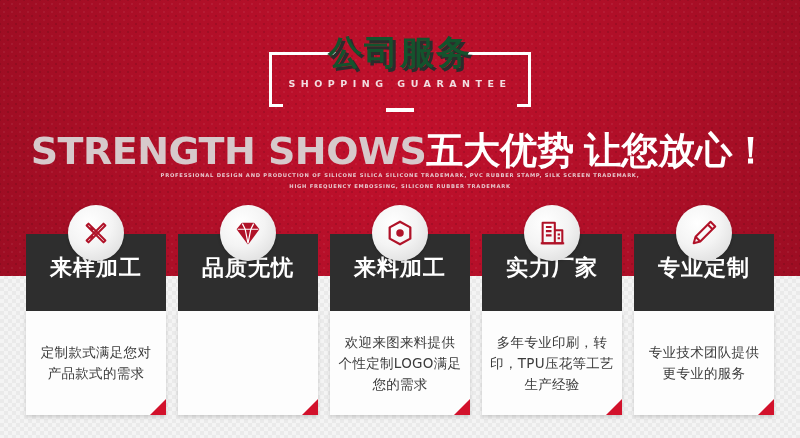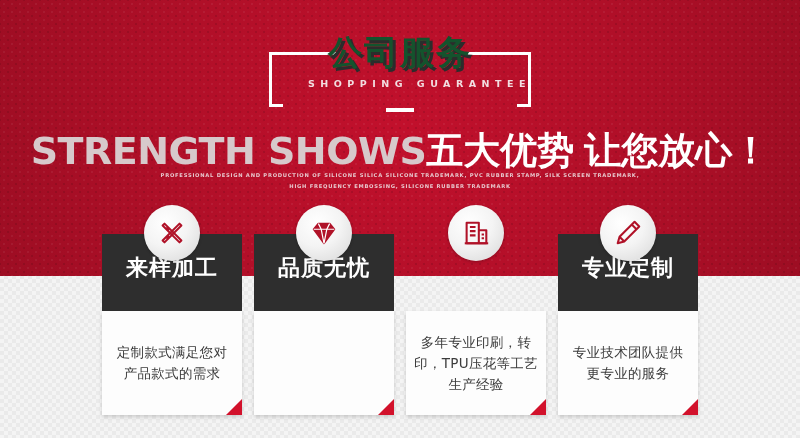--- a/index.html
+++ b/index.html
@@ -59,21 +59,21 @@
   .bracket.right::after{
     content:""; position:absolute; right:-3px; bottom:-3px; width:14px; height:3px; background:#fff;
   }
   .badge-cn{
     position:absolute; left:0; top:0; width:262px; text-align:center;
     font-size:34px; font-weight:bold; color:#14532d; letter-spacing:2px;
     line-height:44px;
     text-shadow:3px 3px 0 #2c2c2c;
   }
   .badge-en{
-    position:absolute; left:0; top:48px; width:262px; text-align:right;
+    position:absolute; left:0; top:48px; width:262px; text-align:center;
     font-size:9.5px; font-weight:bold; color:#f2dde0; letter-spacing:5.5px;
   }
   .badge-dash{
     position:absolute; left:50%; top:78px; transform:translateX(-50%);
     width:28px; height:4px; background:#fff;
   }
 
   
   .headline{
     position:absolute; left:0; top:126px; width:800px; text-align:center;
@@ -206,33 +206,53 @@
         </svg>
       </div>
       <div class="card-head">
         <div class="card-title">品质无忧</div>
       </div>
       <div class="card-body">
         <div class="corner"></div>
       </div>
     </div>
 
+    <div class="card">
+      <div class="icon-circle">
+        <svg width="30" height="30" viewBox="0 0 32 32">
+          <g stroke="#b01228" stroke-width="2.4" fill="none" stroke-linejoin="round">
+            <path d="M16 4 L27 10 L27 22 L16 28 L5 22 L5 10 Z"></path>
+          </g>
+          <circle cx="16" cy="16" r="4" fill="#b01228"></circle>
+        </svg>
+      </div>
+      <div class="card-head">
+        <div class="card-title">来料加工</div>
+      </div>
+      <div class="card-body">
+        <div class="card-text">欢迎来图来料提供个性定制LOGO满足您的需求</div>
+        <div class="corner"></div>
+      </div>
+    </div>
 
     <div class="card">
       <div class="icon-circle">
         <svg width="30" height="30" viewBox="0 0 32 32">
           <g stroke="#b01228" stroke-width="2.2" fill="none" stroke-linejoin="round">
             <path d="M6 5 L19 5 L19 27 L6 27 Z"></path>
             <path d="M19 13 L27 13 L27 27 L19 27"></path>
             <path d="M9.5 9.5 L15.5 9.5 M9.5 14 L15.5 14 M9.5 18.5 L15.5 18.5"></path>
             <path d="M22 17.5 L24.5 17.5 M22 21.5 L24.5 21.5"></path>
             <path d="M4 27 L29 27"></path>
           </g>
         </svg>
       </div>
+      <div class="card-head">
+        <div class="card-title">实力厂家</div>
+      </div>
       <div class="card-body">
         <div class="card-text">多年专业印刷，转印，TPU压花等工艺生产经验</div>
         <div class="corner"></div>
       </div>
     </div>
 
     <div class="card">
       <div class="icon-circle">
         <svg width="30" height="30" viewBox="0 0 32 32">
           <g stroke="#b01228" stroke-width="2.2" fill="none" stroke-linejoin="round">

